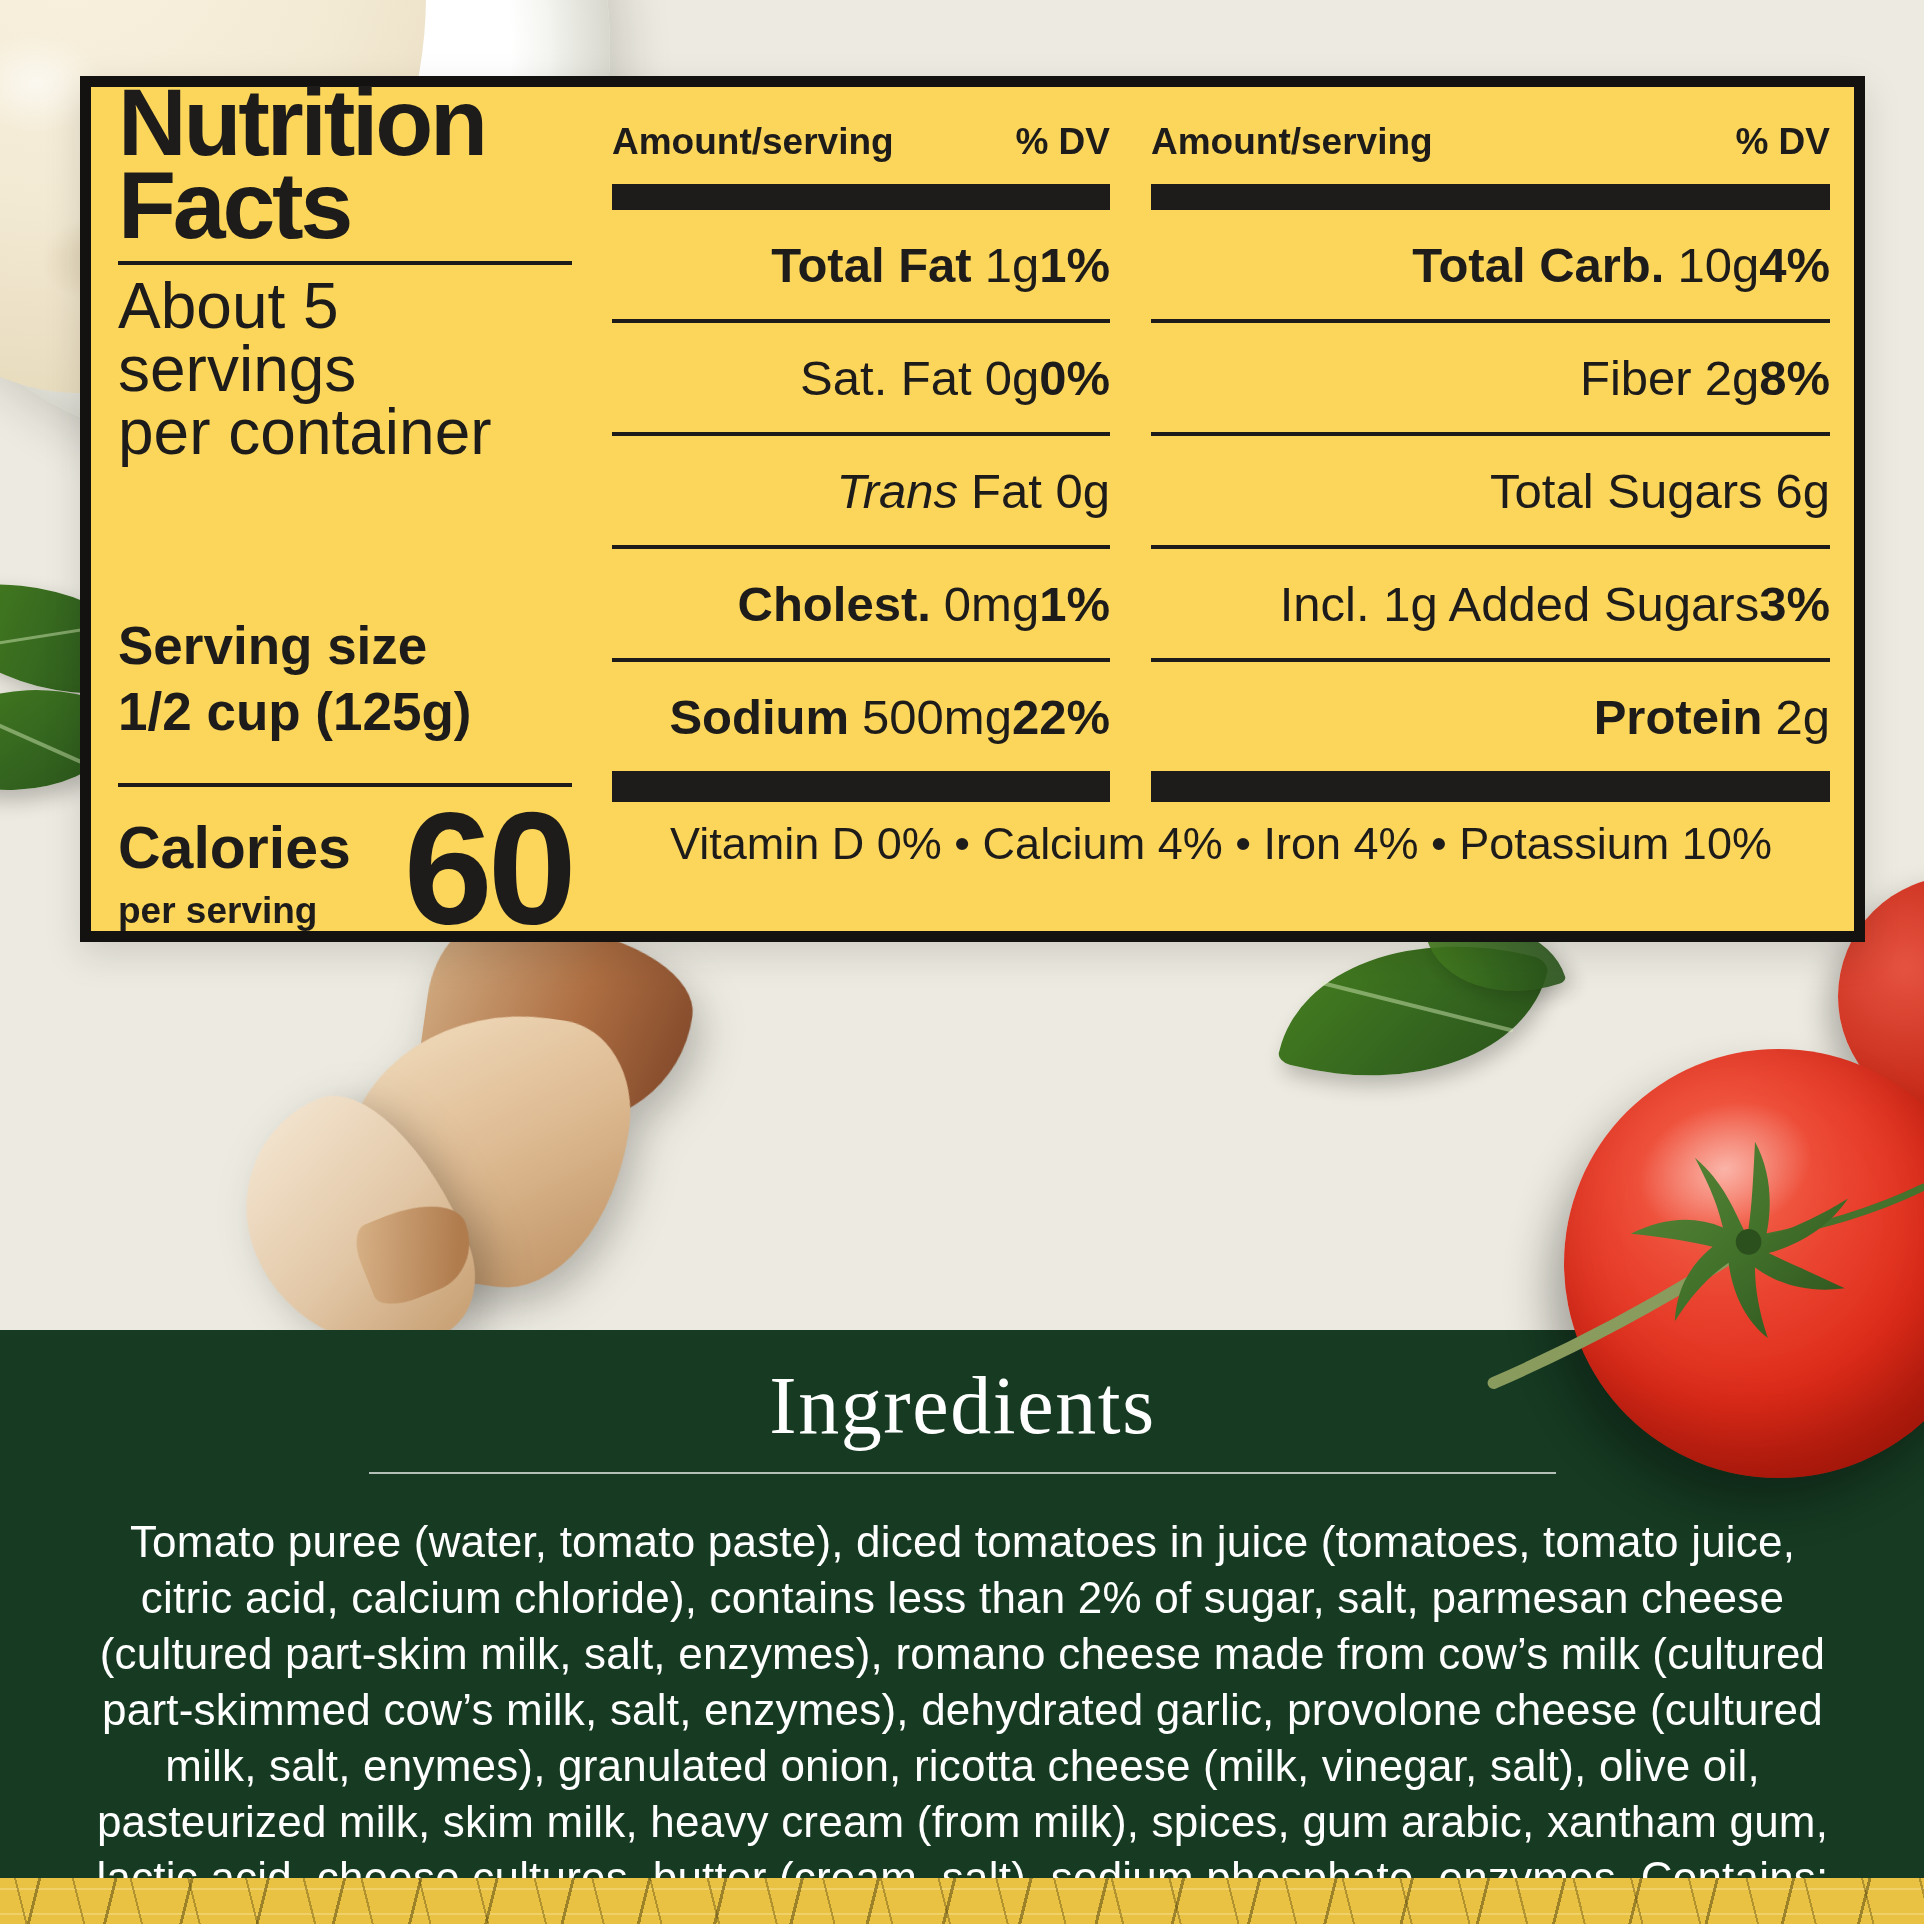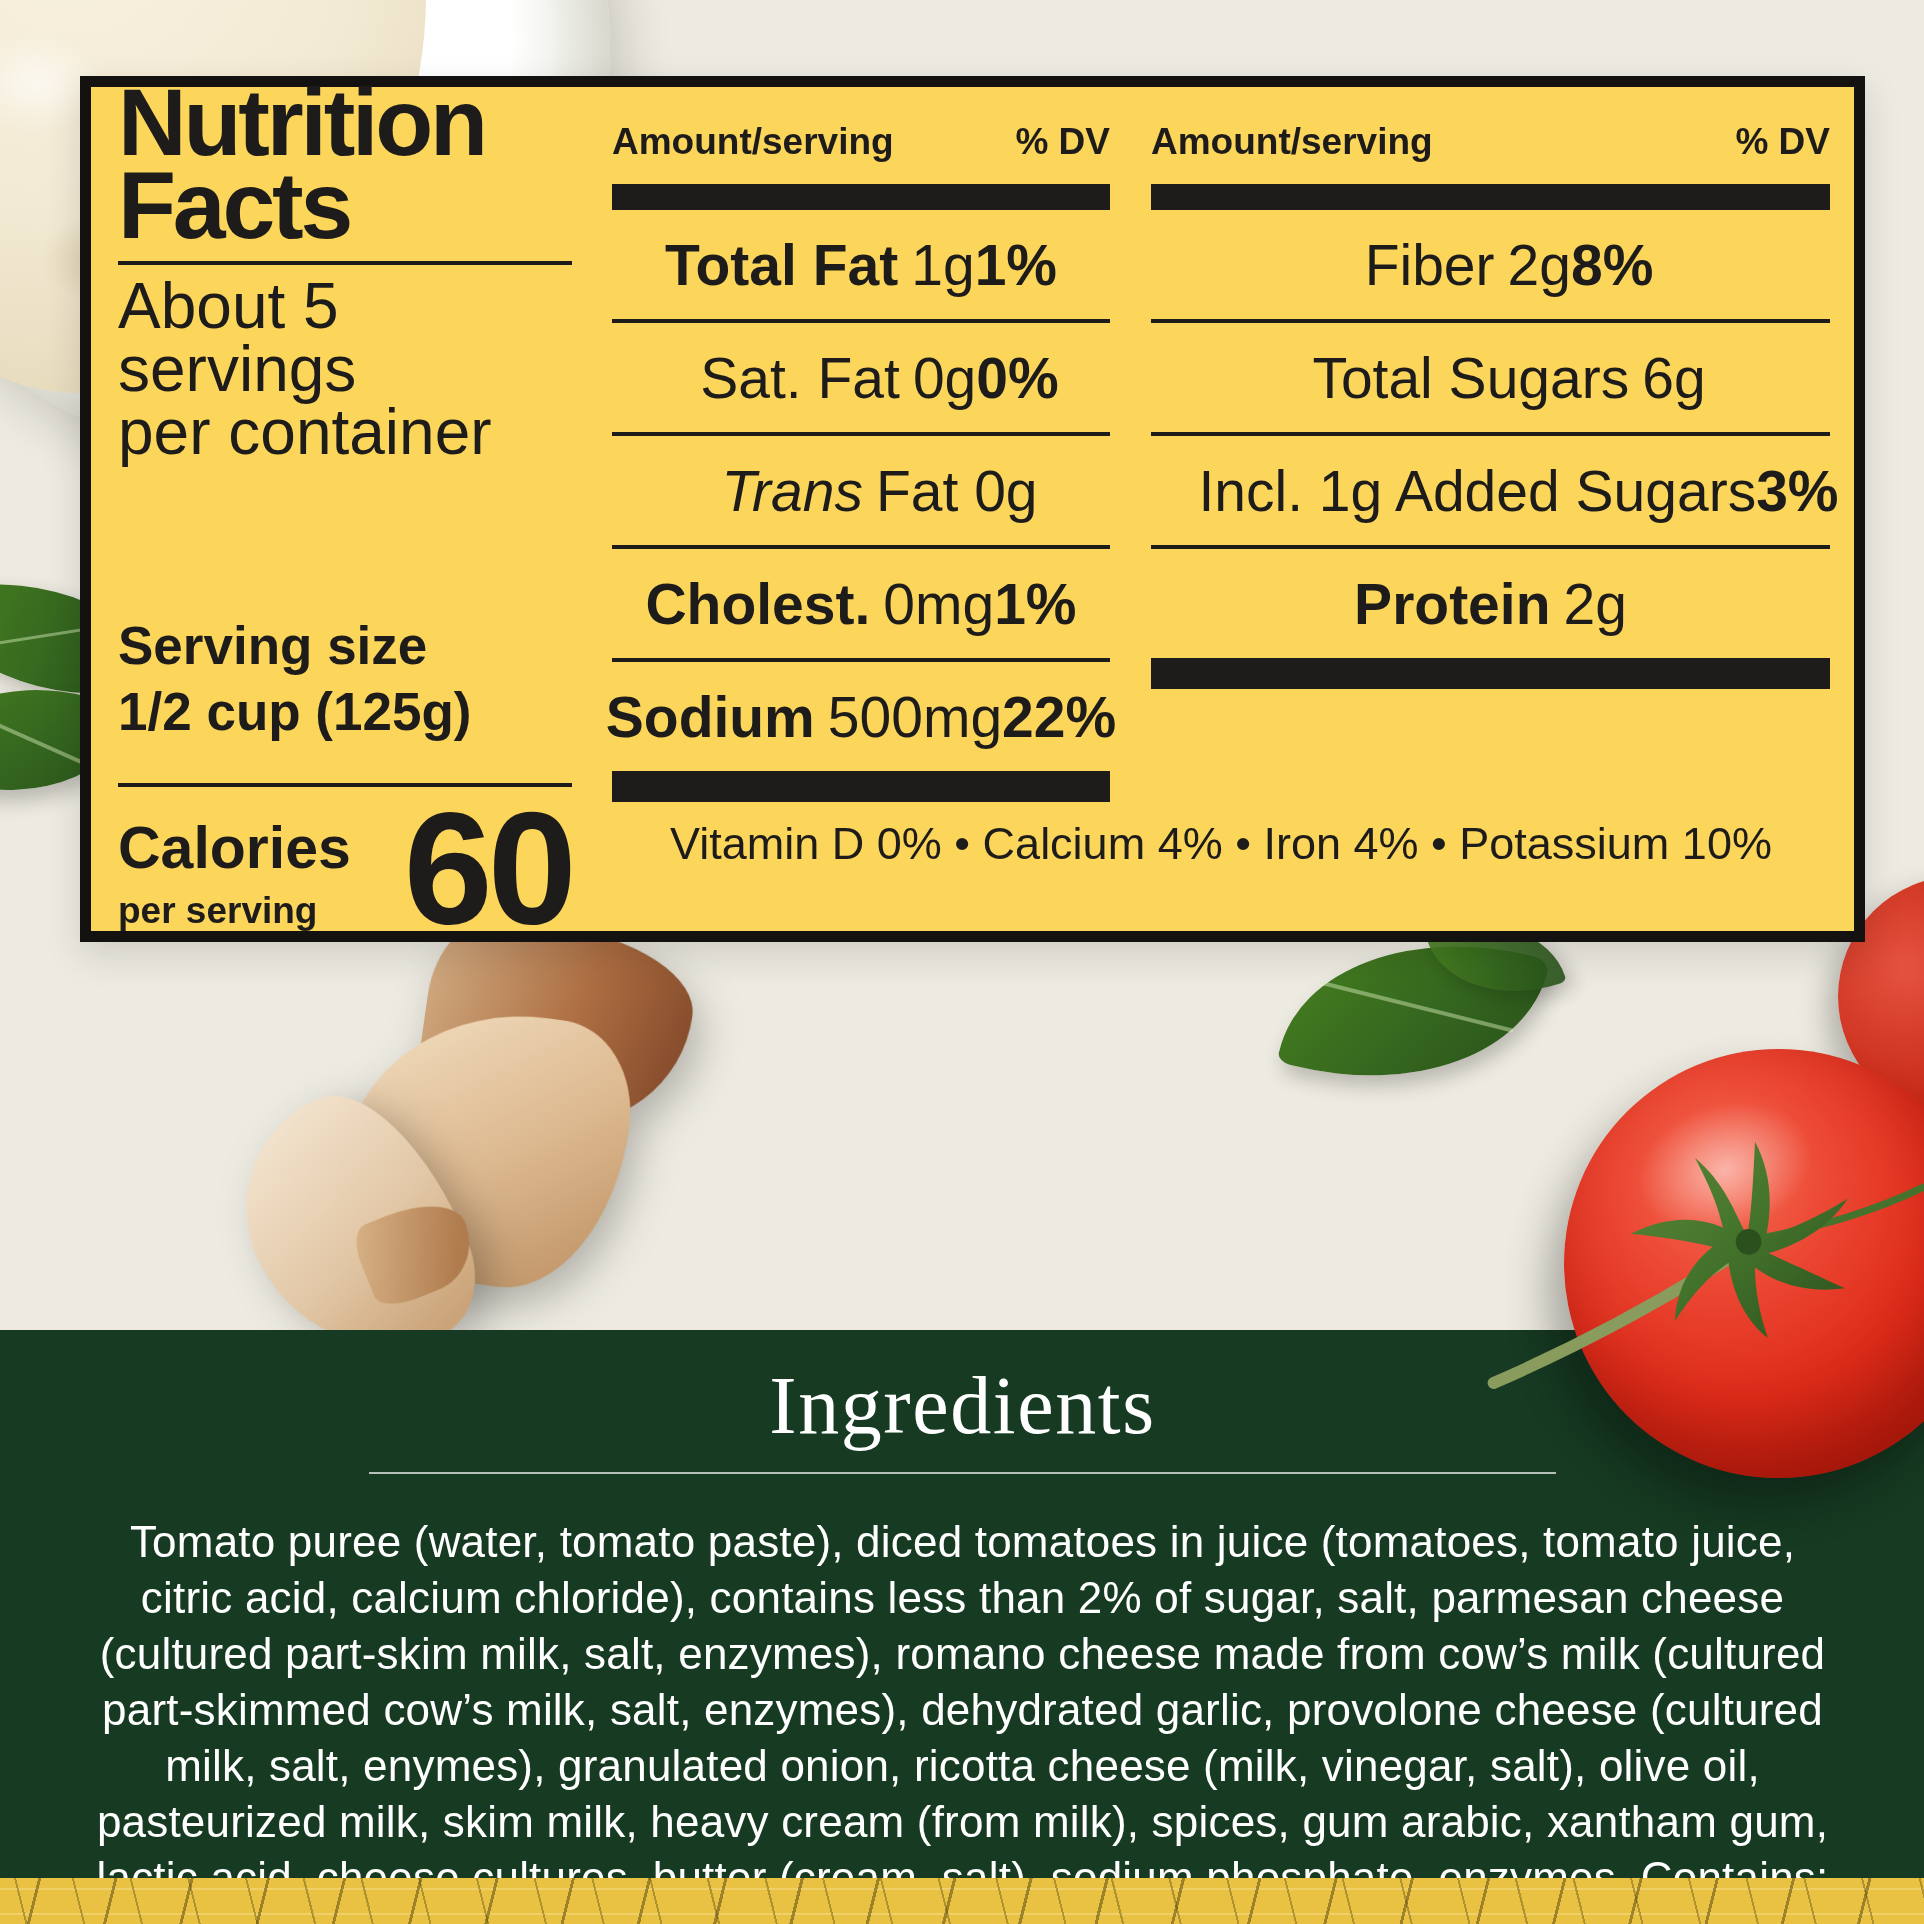--- a/index.html
+++ b/index.html
@@ -82,22 +82,22 @@
   .cal-row{margin-top:21px;display:flex;justify-content:space-between;align-items:flex-end;}
   .cal-label{font-weight:700;font-size:59px;line-height:61px;}
   .cal-sub{font-weight:700;font-size:37px;margin-top:11.2px;}
   .cal-value{font-weight:700;font-size:160px;line-height:128px;margin-top:-3.2px;letter-spacing:-4.8px;}
 
   .ncol{position:absolute;top:29px;}
   .ncol.mid{left:521px;width:498px;}
   .ncol.right{left:1060px;width:679px;}
   .nhead{display:flex;justify-content:space-between;align-items:flex-end;font-weight:700;font-size:37px;height:47px;}
   .bar{height:26px;background:var(--label-ink);margin-top:21px;}
-  .nrow{height:109px;display:flex;justify-content:center;align-items:center;
-        font-size:57px;border-bottom:4px solid var(--label-ink);}
+  .nrow{height:109px;display:flex;justify-content:flex-end;align-items:center;
+        font-size:49px;border-bottom:4px solid var(--label-ink);}
   .nrow:last-of-type{border-bottom:none;}
   .bar2{height:27px;background:var(--label-ink);}
   .rl{white-space:nowrap;}
   .lbl{font-weight:400;}
   .b .lbl{font-weight:700;}
   .it .lbl{font-style:italic;font-weight:400;}
   .val{margin-left:13px;}
   .val:empty{display:none;}
   .dv{font-weight:700;white-space:nowrap;}
   .dv:empty{display:none;}
@@ -234,20 +234,24 @@
       </div>
       <div class="bar2"></div>
     </div>
 
     <div class="ncol right">
       <div class="nhead">
         <span>Amount/serving</span>
         <span>% DV</span>
       </div>
       <div class="bar"></div>
+      <div class="nrow b">
+        <span class="rl"><span class="lbl">Total Carb.</span><span class="val">10g</span></span>
+        <span class="dv">4%</span>
+      </div>
       <div class="nrow i1">
         <span class="rl"><span class="lbl">Fiber</span><span class="val">2g</span></span>
         <span class="dv">8%</span>
       </div>
       <div class="nrow i1">
         <span class="rl"><span class="lbl">Total Sugars</span><span class="val">6g</span></span>
 
       </div>
       <div class="nrow i2">
         <span class="rl"><span class="lbl">Incl. 1g Added Sugars</span></span>

